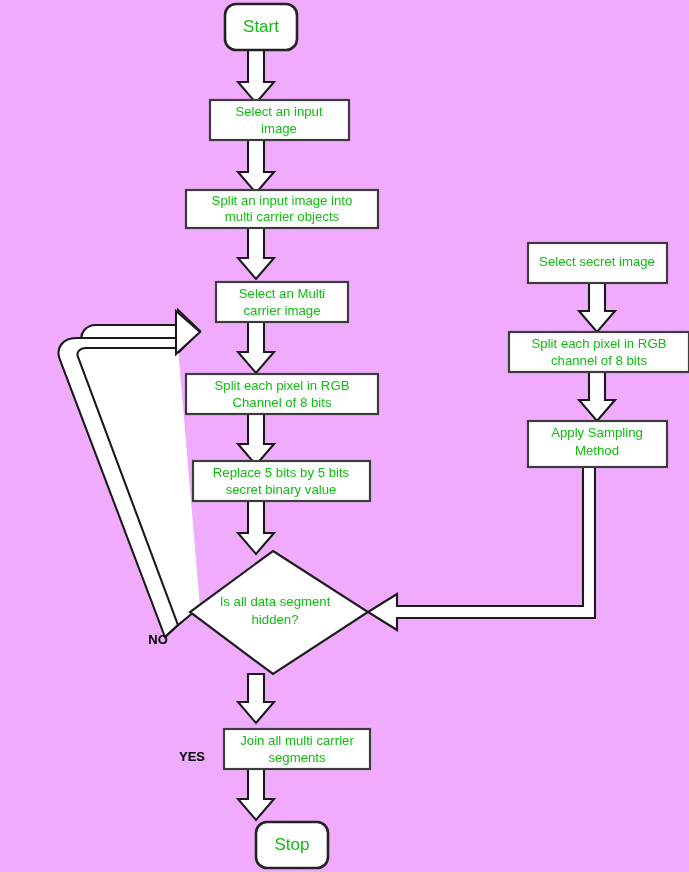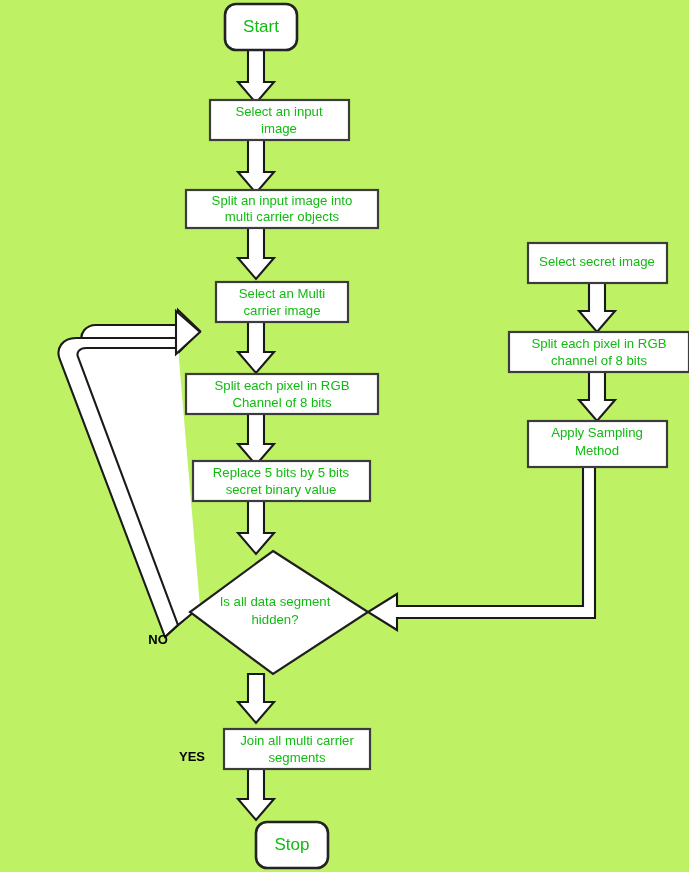--- a/index.html
+++ b/index.html
@@ -11,21 +11,21 @@
   body {
     width: 689px;
     height: 872px;
     overflow: hidden;
     font-family: "Liberation Sans", sans-serif;
   }
   #flow-root {
     position: relative;
     width: 689px;
     height: 872px;
-    background: #bef264;
+    background: #f0abfc;
   }
   svg#flow-svg {
     position: absolute;
     top: 0;
     left: 0;
     width: 689px;
     height: 872px;
     display: block;
   }
   .node-shape {

